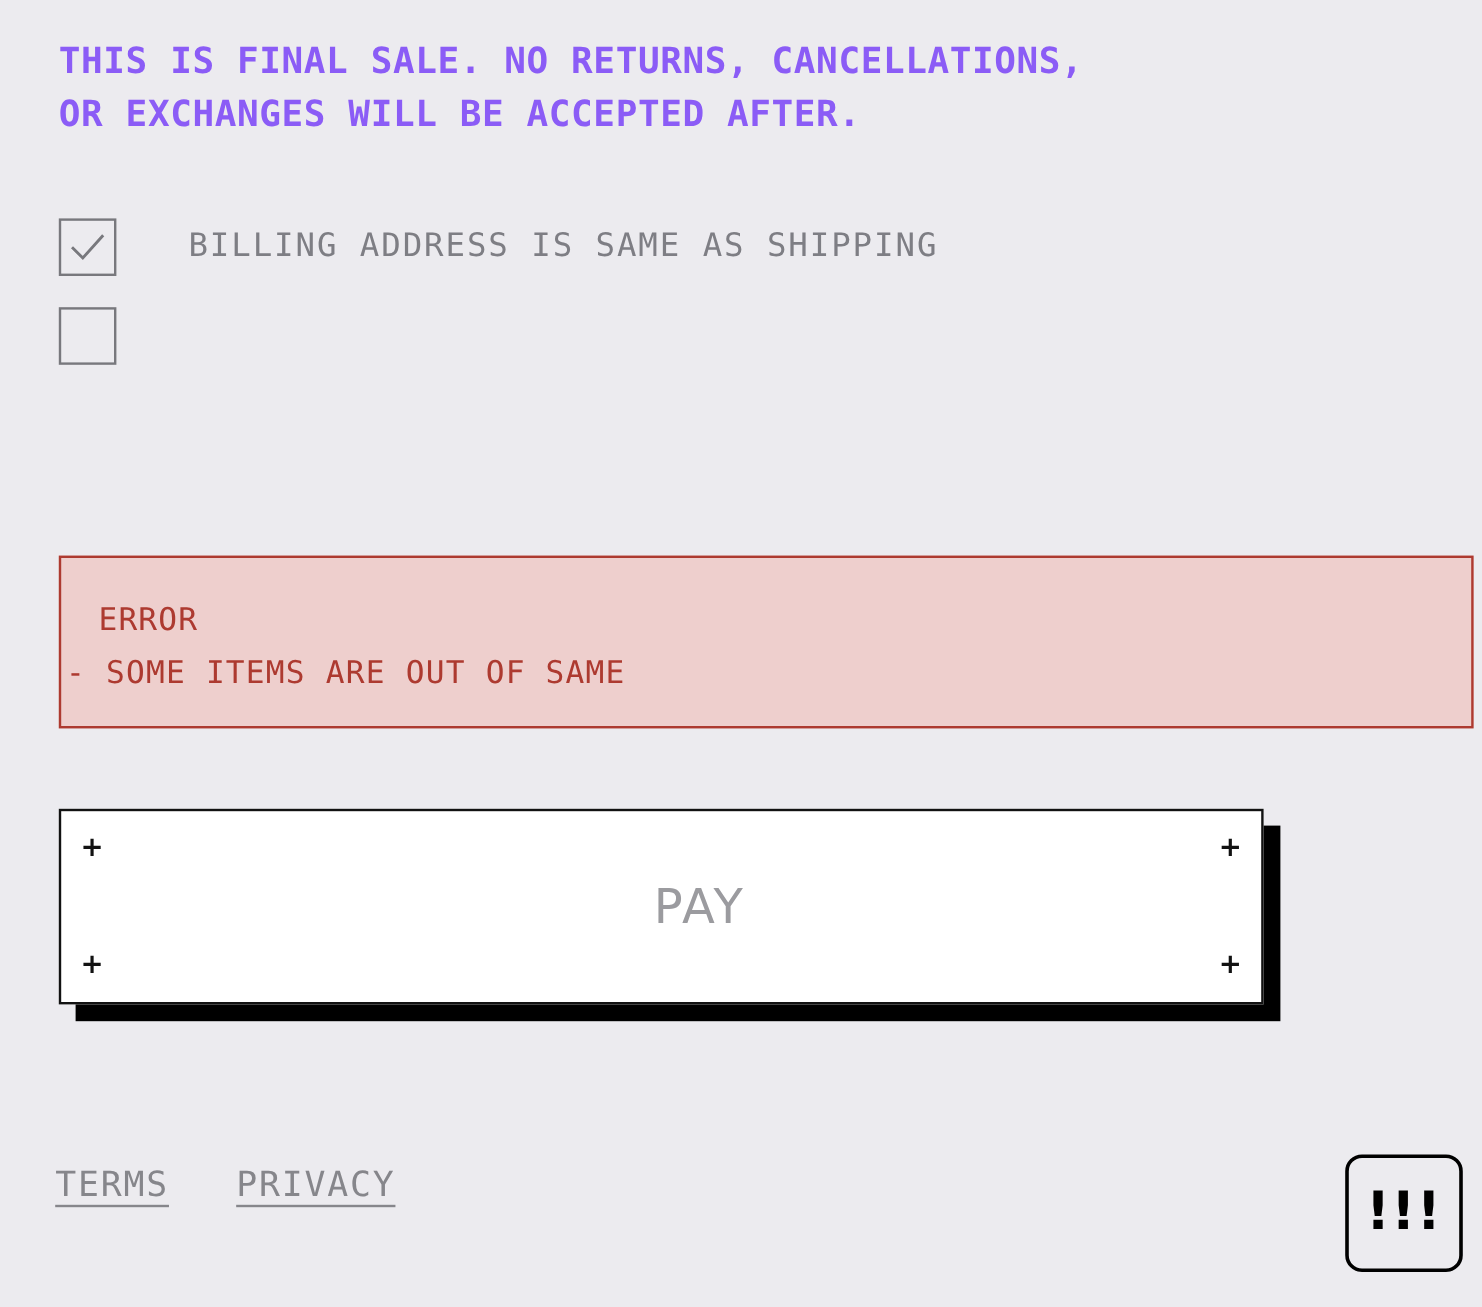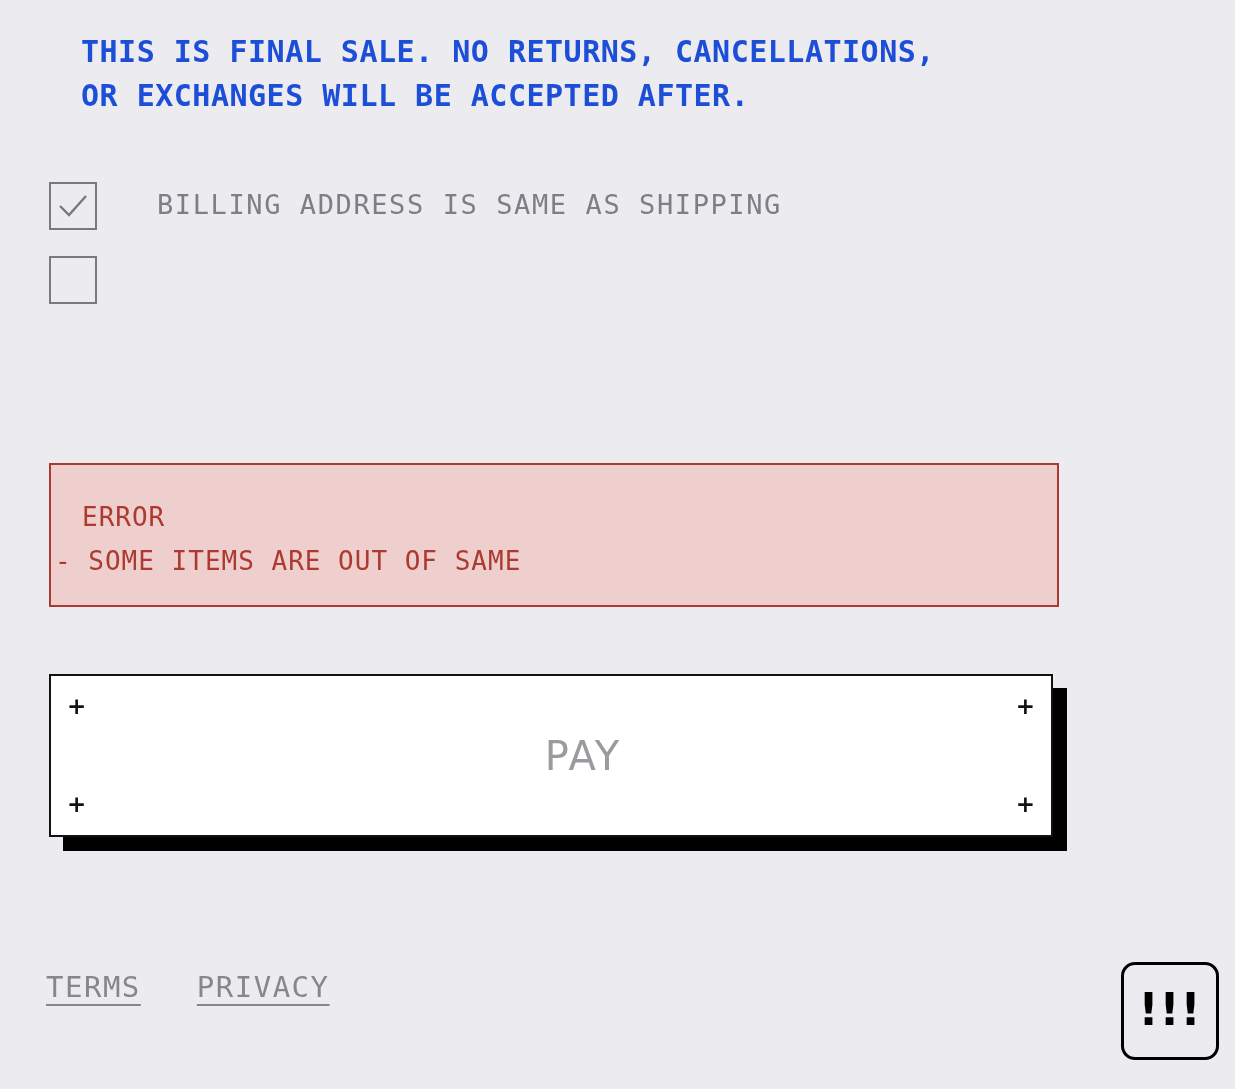--- a/index.html
+++ b/index.html
@@ -23,28 +23,27 @@
     box-sizing: border-box;
     padding: 0;
   }
 
   
   .final-sale-notice {
     position: absolute;
     left: 49px;
     top: 30px;
     width: 1010px;
-    color: #1d4ed8;
+    color: #8b5cf6;
     font-family: "DejaVu Sans Mono", monospace;
     font-weight: bold;
     font-size: 30px;
     line-height: 44px;
     letter-spacing: 0.5px;
     white-space: pre-line;
-    margin-left: 32px;
   }
 
   
   .checkbox-list {
     position: absolute;
     left: 49px;
     top: 182px;
     width: 1010px;
   }
   .checkbox-row {
@@ -88,21 +87,21 @@
     text-underline-offset: 5px;
     color: #7e7e84;
     cursor: pointer;
   }
 
   
   .error-banner {
     position: absolute;
     left: 49px;
     top: 463px;
-    width: 1010px;
+    width: 1179px;
     height: 144px;
     box-sizing: border-box;
     border: 2px solid #ad3a30;
     background: #eecfcd;
     padding: 30px 0 0 31px;
   }
   .error-title {
     color: #ad3a30;
     font-family: "DejaVu Sans Mono", monospace;
     font-size: 26px;

